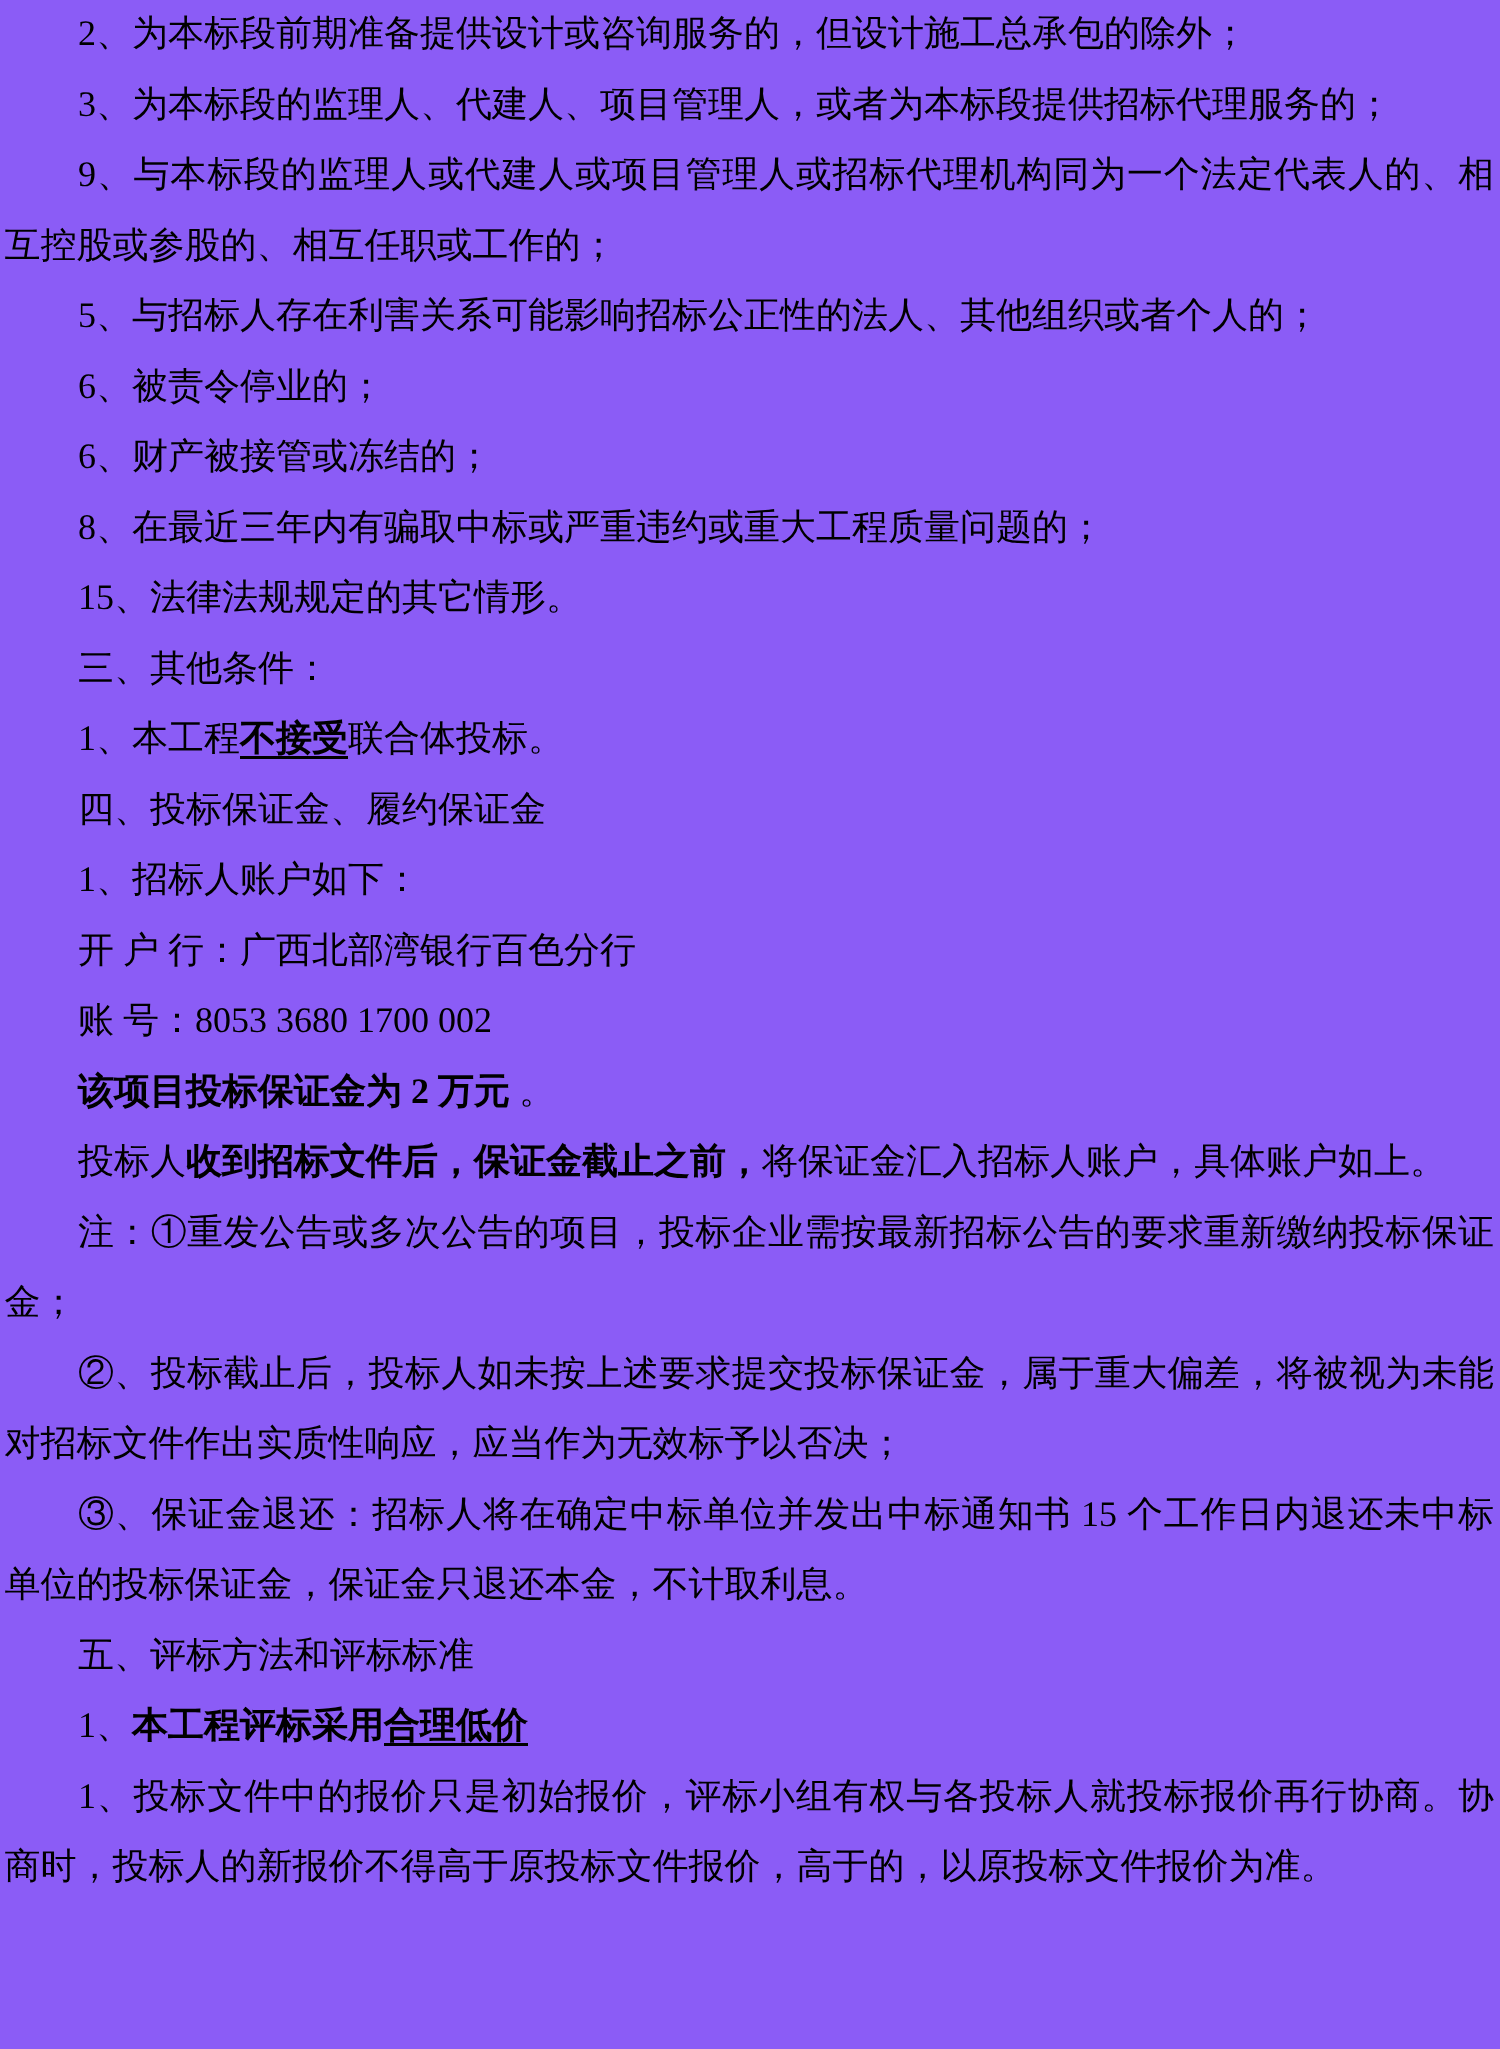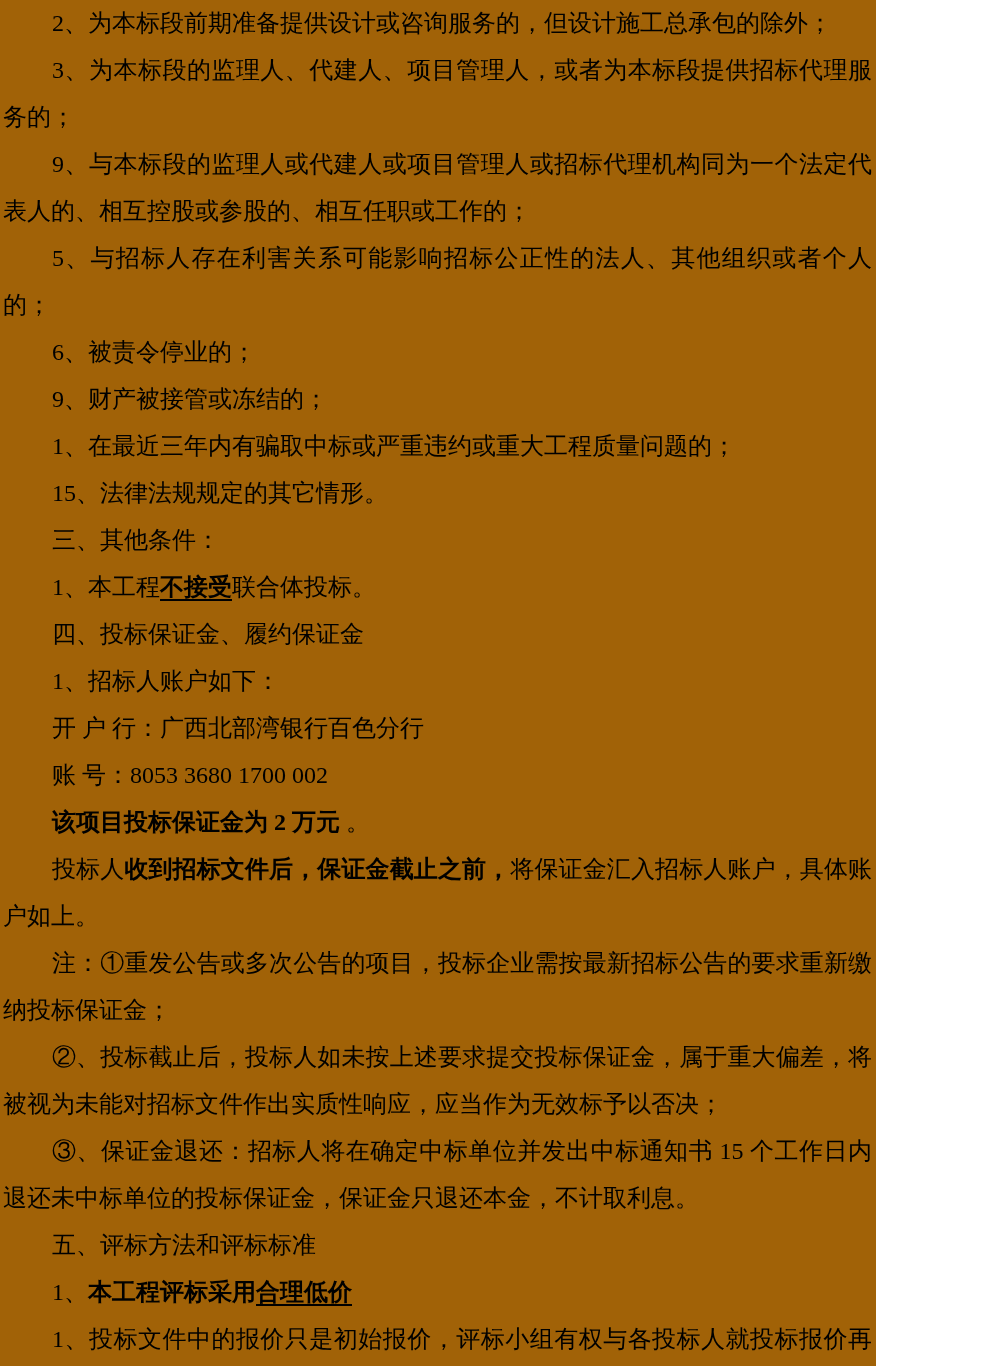--- a/index.html
+++ b/index.html
@@ -1,26 +1,26 @@
 <!DOCTYPE html>
 <html><head>
 <meta charset="utf-8">
 <style>
   html, body {
     margin: 0;
     padding: 0;
     background: #ffffff;
   }
   .page {
-    width: 876px;
+    width: 1000px;
     height: 1366px;
     box-sizing: border-box;
     padding: 0 4px 0 3px;
     overflow: hidden;
-    background: #a16207;
+    background: #8b5cf6;
     color: #000000;
     font-family: "Liberation Serif", "DejaVu Serif", serif;
     font-size: 24px;
     line-height: 47px;
   }
   .page p {
     margin: 0;
     padding: 0;
     text-indent: 49px;
     text-align: justify;
@@ -31,22 +31,22 @@
 </head>
 <body>
 
 <div class="page">
 
   <p><span>2、为本标段前期准备提供设计或咨询服务的，但设计施工总承包的除外；</span></p>
   <p><span>3、为本标段的监理人、代建人、项目管理人，或者为本标段提供招标代理服务的；</span></p>
   <p><span>9、与本标段的监理人或代建人或项目管理人或招标代理机构同为一个法定代表人的、相互控股或参股的、相互任职或工作的；</span></p>
   <p><span>5、与招标人存在利害关系可能影响招标公正性的法人、其他组织或者个人的；</span></p>
   <p><span>6、被责令停业的；</span></p>
-  <p><span>9、财产被接管或冻结的；</span></p>
-  <p><span>1、在最近三年内有骗取中标或严重违约或重大工程质量问题的；</span></p>
+  <p><span>6、财产被接管或冻结的；</span></p>
+  <p><span>8、在最近三年内有骗取中标或严重违约或重大工程质量问题的；</span></p>
   <p><span>15、法律法规规定的其它情形。</span></p>
 
   <p><span>三、其他条件：</span></p>
 
   <p><span>1、本工程</span><span class="b u">不接受</span><span>联合体投标。</span></p>
 
   <p><span>四、投标保证金、履约保证金</span></p>
   <p><span>1、招标人账户如下：</span></p>
   <p><span>开 户 行：广西北部湾银行百色分行</span></p>
   <p><span>账 号：8053 3680 1700 002</span></p>

